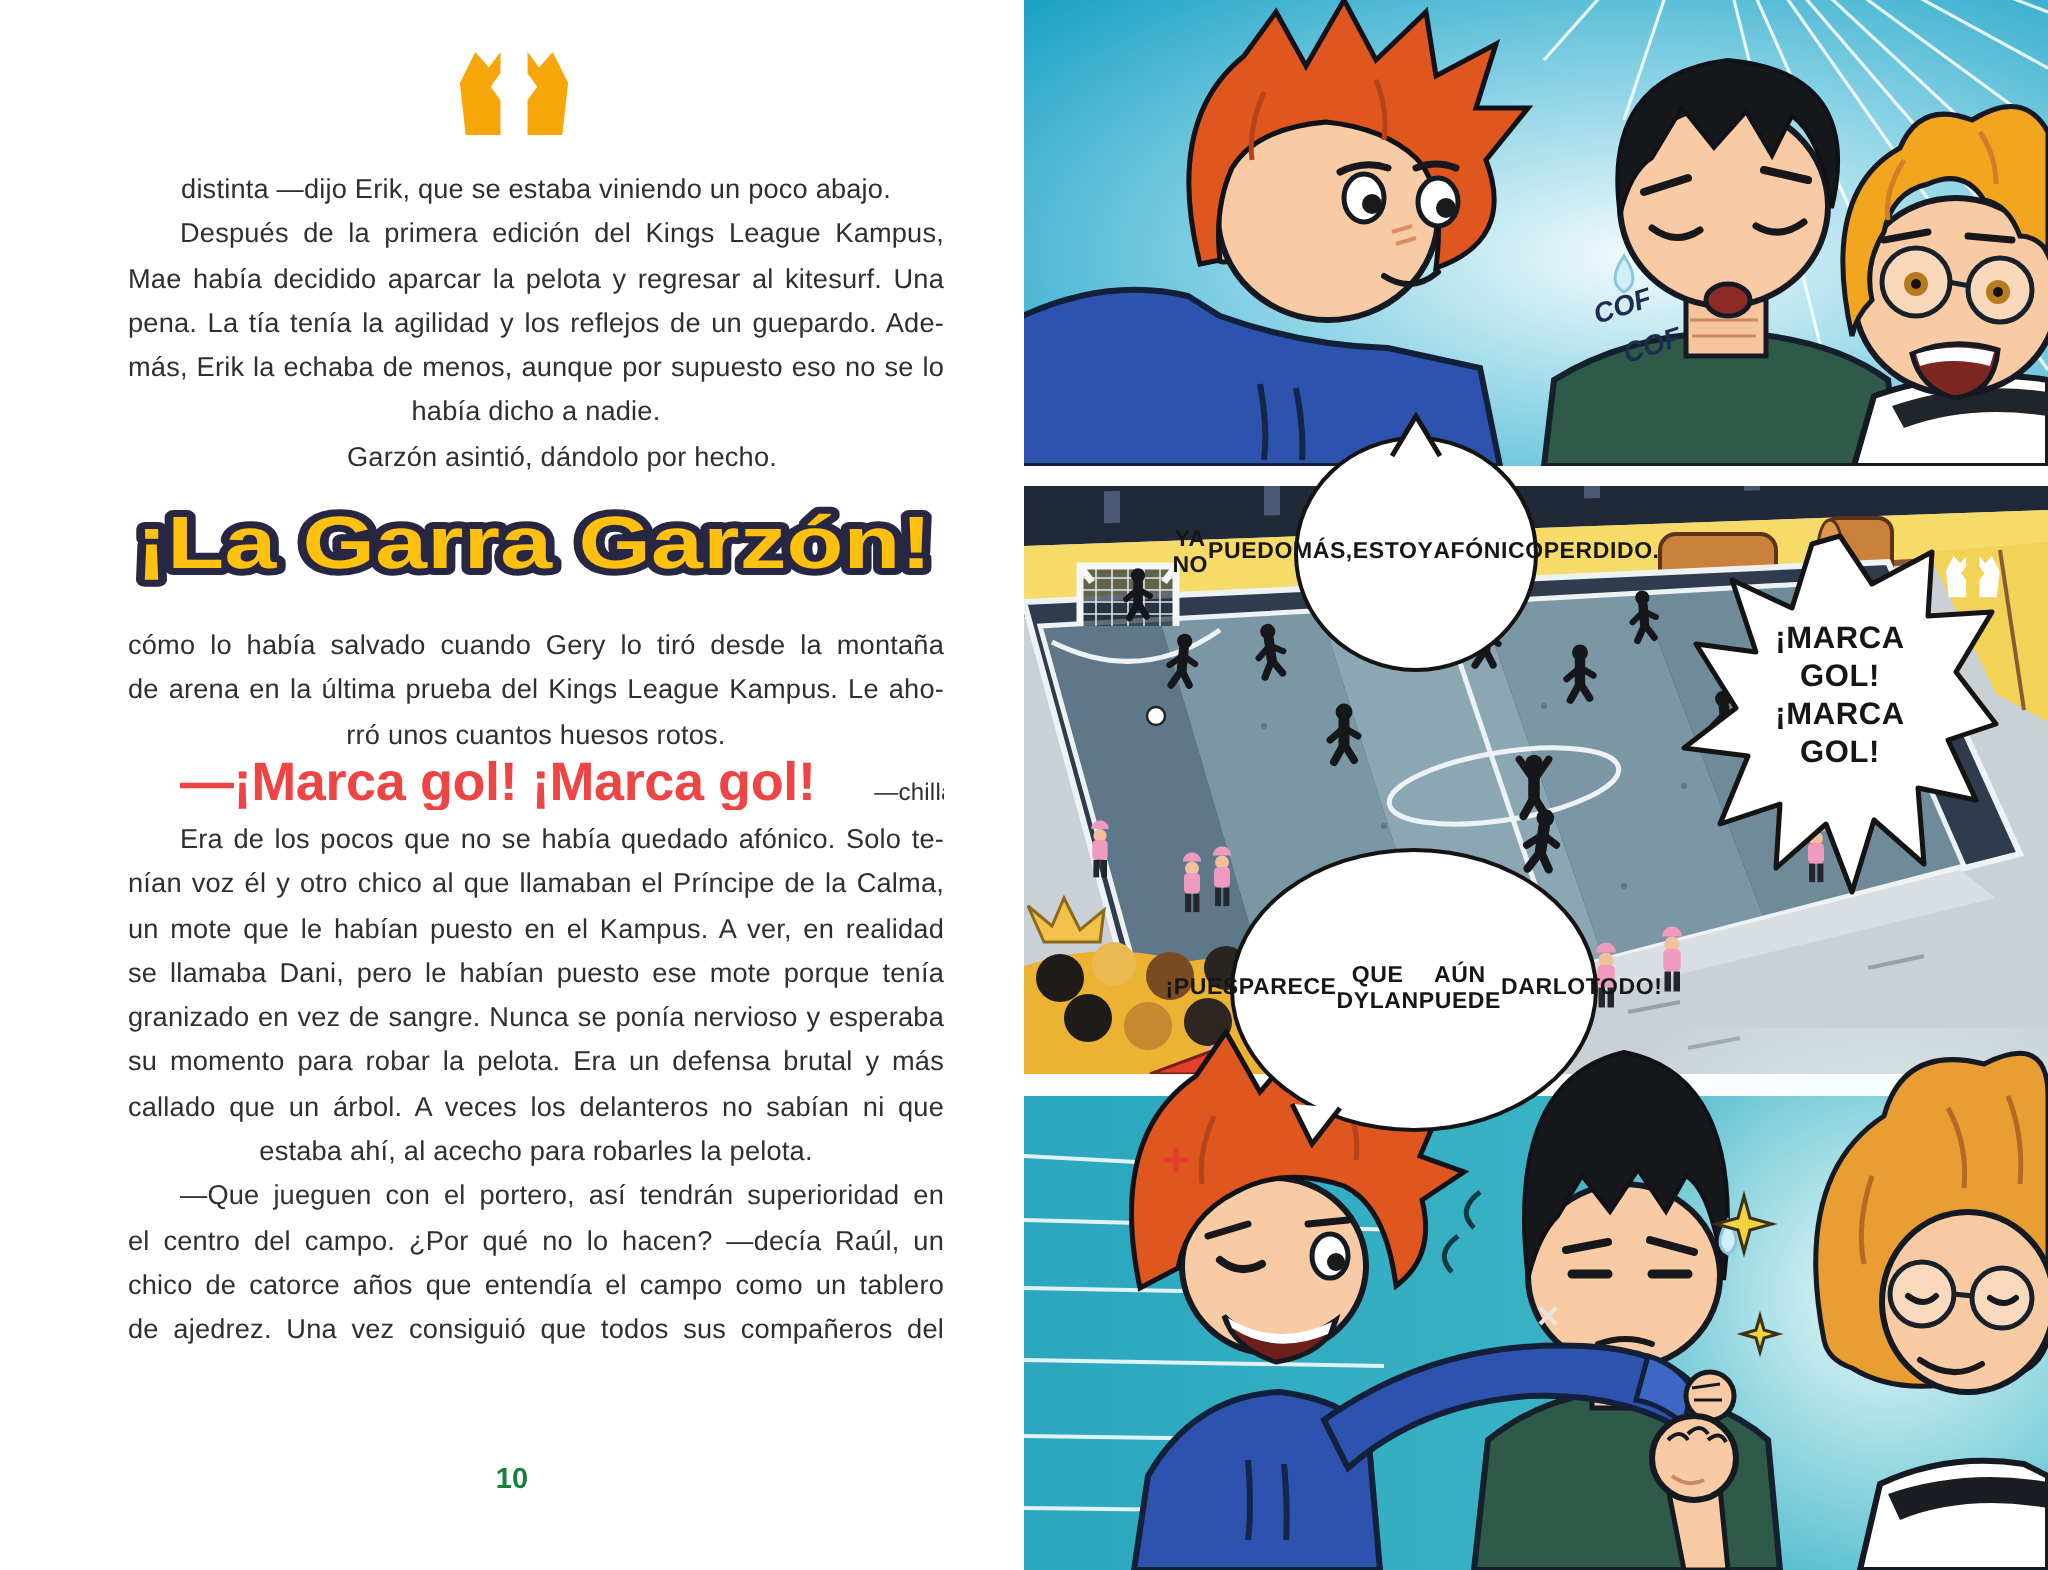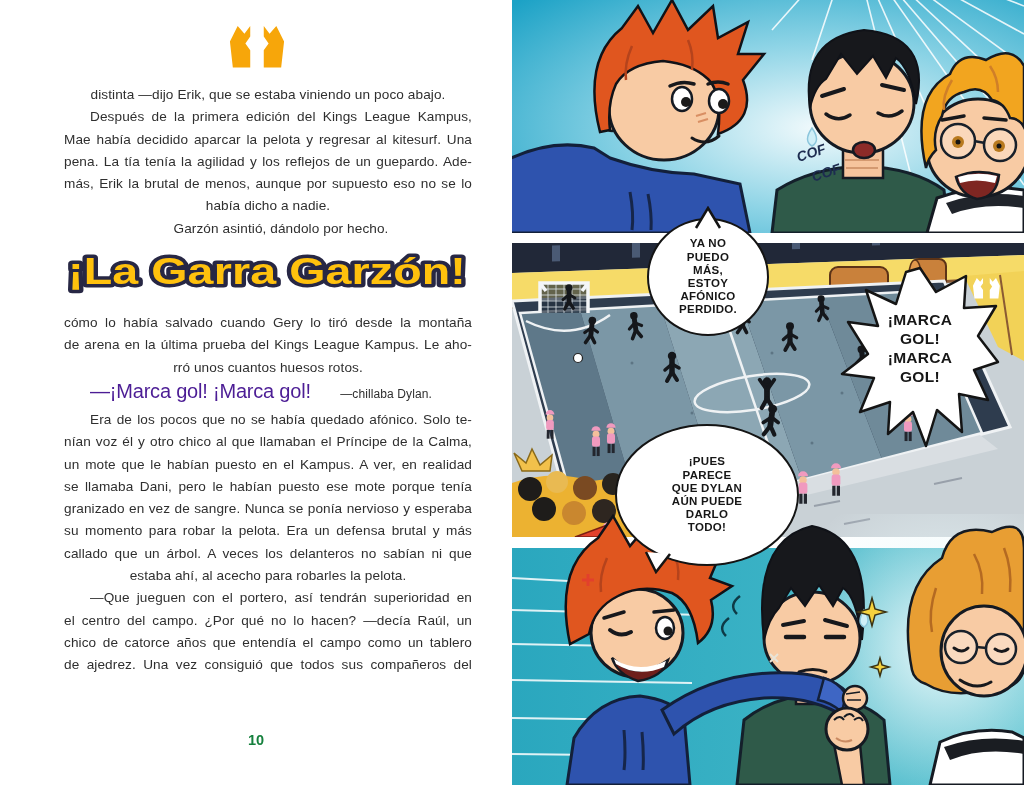--- a/index.html
+++ b/index.html
@@ -9,35 +9,35 @@
   .page-left{position:absolute;left:0;top:0;width:512px;height:785px;background:#fff;}
   .crown{position:absolute;left:228px;top:24px;width:58px;height:46px;}
   .textcol{position:absolute;left:64px;top:84px;width:408px;color:#2f2f2f;
            font-size:13.6px;letter-spacing:.1px;}
   .tl{height:22.3px;line-height:22.3px;overflow:hidden;text-align:center;}
   .tl.j{text-align:justify;}
   .tl.j::after{content:"";display:inline-block;width:100%;height:0;}
   .tl.in{text-indent:26px;}
   .heading-wrap{height:50px;margin:6px 0 16px -2px;}
   .marca-line{height:26px;line-height:24px;padding-left:26px;white-space:nowrap;overflow:hidden;}
-  .marca-bold{font-weight:normal;font-size:20px;color:#4c1d95;letter-spacing:-.2px;}
+  .marca-bold{font-weight:bold;font-size:27px;color:#ef4444;letter-spacing:-.2px;}
   .marca-normal{font-size:12px;color:#2f2f2f;padding-left:26px;}
   .lines-c{margin-top:4px;}
   .page-number{position:absolute;left:0;top:732px;width:512px;text-align:center;
                font-weight:bold;font-size:14.5px;color:#15803d;}
   
   .comic{position:absolute;left:512px;top:0;width:512px;height:785px;background:#fff;}
   .panel{position:absolute;left:0;width:512px;overflow:hidden;}
   .panel1{top:0;height:233px;}
   .panel2{top:243px;height:294px;}
   .panel3{top:548px;height:237px;overflow:visible;}
   .panel3 svg{position:absolute;left:0;top:-34px;}
   
   .bub{position:absolute;background:#fff;border:2.5px solid #141414;border-radius:50%;
-       display:flex;flex-direction:column;align-items:center;justify-content:center;
+       display:flex;flex-direction:row;align-items:center;justify-content:center;
        text-align:center;font-weight:bold;color:#161616;z-index:6;letter-spacing:.3px;}
   .bub .bl{font-size:11.5px;line-height:13.2px;}
   .b1{left:135px;top:218px;width:118px;height:114px;}
   .b3{left:103px;top:424px;width:180px;height:138px;}
   .b2{position:absolute;left:328px;top:266px;width:160px;height:182px;z-index:6;}
   .b2 .b2text{position:absolute;left:0;top:44px;width:160px;text-align:center;
        font-weight:bold;color:#161616;}
   .b2 .bl{font-size:15.5px;line-height:19px;letter-spacing:.3px;}
   .tail{position:absolute;z-index:7;}
 </style>
@@ -56,21 +56,21 @@
     <use href="#crownp" fill="#F7A60A"></use>
   </svg>
 
   <div class="textcol">
     <div>
 
         <div class="tl">distinta —dijo Erik, que se estaba viniendo un poco abajo.</div>
         <div class="tl j in">Después de la primera edición del Kings League Kampus,</div>
         <div class="tl j">Mae había decidido aparcar la pelota y regresar al kitesurf. Una</div>
         <div class="tl j">pena. La tía tenía la agilidad y los reflejos de un guepardo. Ade-</div>
-        <div class="tl j">más, Erik la brutal de menos, aunque por supuesto eso no se lo</div>
+        <div class="tl j">más, Erik la echaba de menos, aunque por supuesto eso no se lo</div>
         <div class="tl">había dicho a nadie.</div>
         <div class="tl in">Garzón asintió, dándolo por hecho.</div>
       </div>
 
     <div class="heading-wrap">
       <svg width="410" height="50" viewBox="0 0 410 50">
         <text x="205" y="38" text-anchor="middle" font-family="Liberation Sans, sans-serif" font-size="37" font-weight="bold" stroke="#272744" stroke-width="7" paint-order="stroke" stroke-linejoin="round" textLength="398" lengthAdjust="spacingAndGlyphs" fill="#FFC10D">¡La Garra Garzón!</text>
       </svg>
     </div>
 

